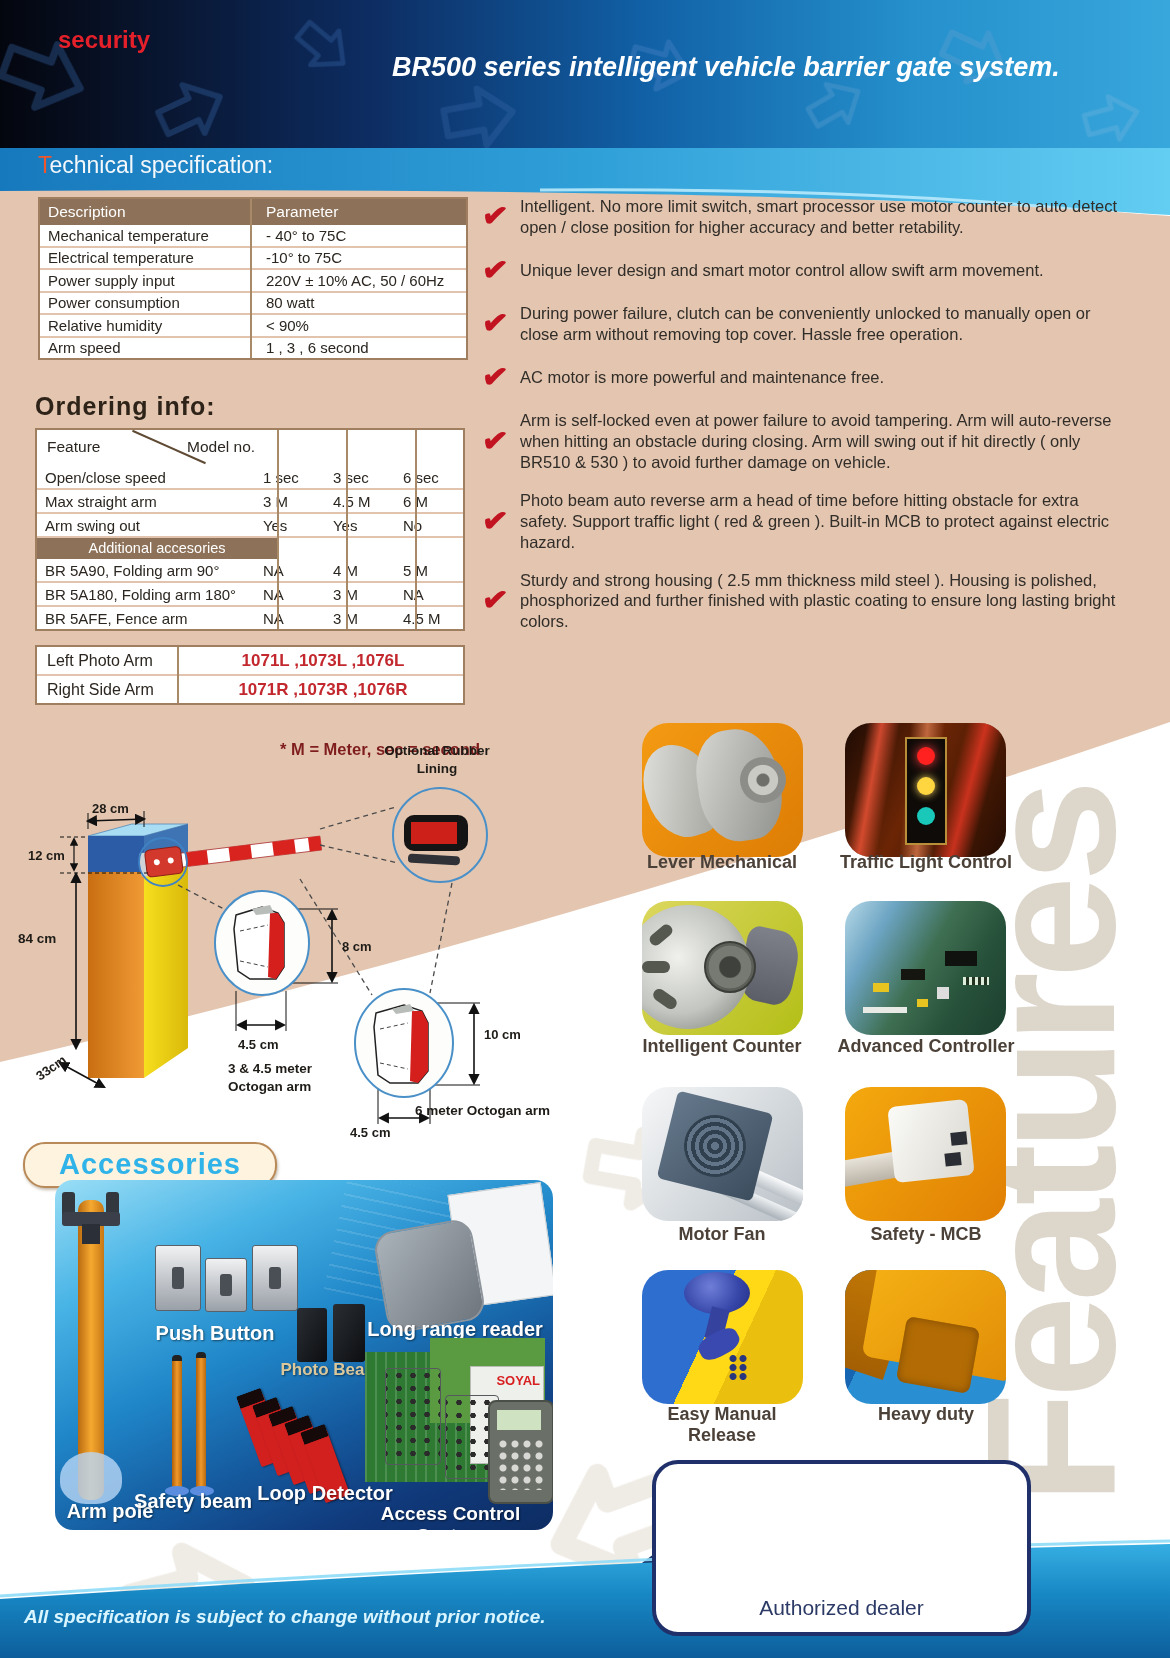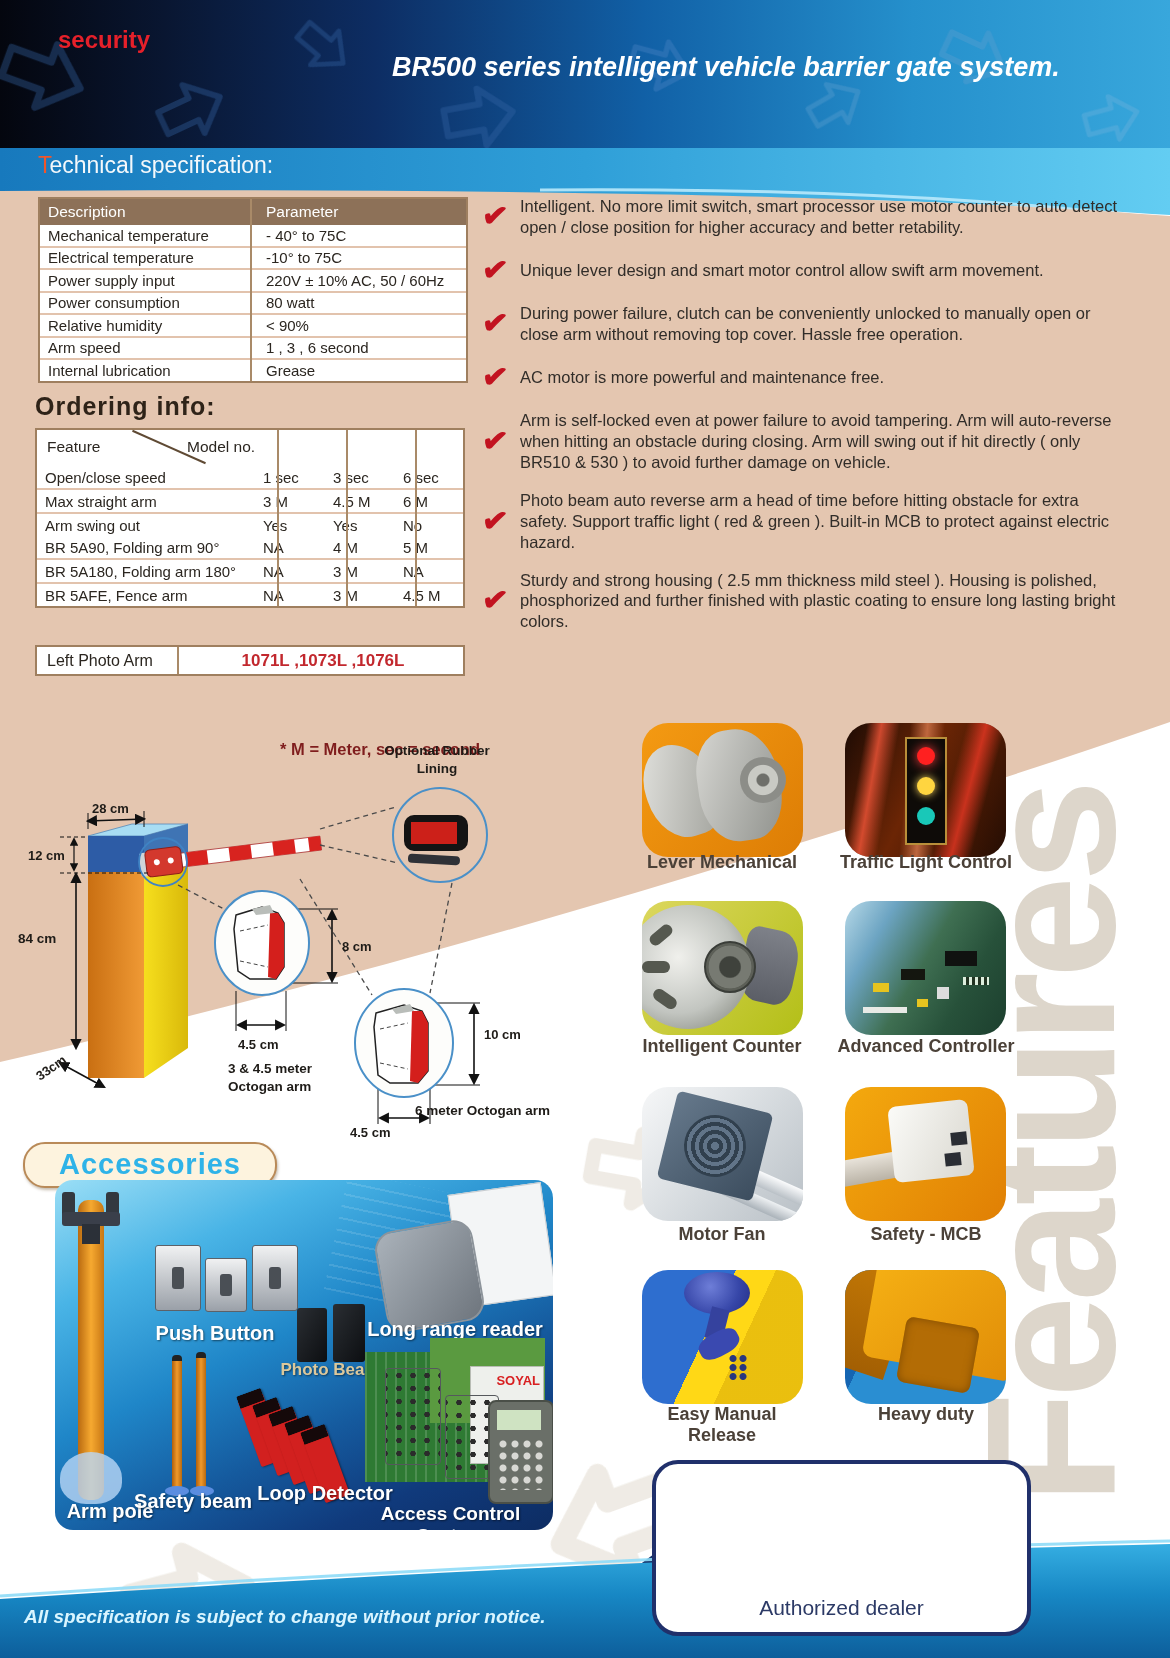--- a/index.html
+++ b/index.html
@@ -253,24 +253,20 @@
           <span class="c2">80 watt</span>
         </div>
         <div class="trow">
           <span class="c1">Relative humidity</span>
           <span class="c2">&lt; 90%</span>
         </div>
         <div class="trow">
           <span class="c1">Arm speed</span>
           <span class="c2">1 , 3 , 6 second</span>
         </div>
-        <div class="trow">
-          <span class="c1">Internal lubrication</span>
-          <span class="c2">Grease</span>
-        </div>
       </div>
     <div class="vline" style="left:210px;"></div>
   </div>
 
   <div class="abs ord-heading">Ordering info:</div>
   <div class="abs tbl ord-table" style="position:absolute;">
     <div class="ord-head">
       <span class="f">Feature</span>
       <span class="m">Model no.</span>
       <span class="diag"></span>
@@ -288,20 +284,24 @@
           <span class="cv">4.5 M</span>
           <span class="cv">6 M</span>
         </div>
         <div class="trow">
           <span class="cl">Arm swing out</span>
           <span class="cv">Yes</span>
           <span class="cv">Yes</span>
           <span class="cv">No</span>
         </div>
       </div>
+    <div class="ord-sub">
+      <span class="sl">Additional accesories</span>
+      <span class="sr"></span>
+    </div>
     <div id="ordBody2">
         <div class="trow">
           <span class="cl">BR 5A90, Folding arm 90°</span>
           <span class="cv">NA</span>
           <span class="cv">4 M</span>
           <span class="cv">5 M</span>
         </div>
         <div class="trow">
           <span class="cl">BR 5A180, Folding arm 180°</span>
           <span class="cv">NA</span>
@@ -318,20 +318,24 @@
     <div class="vline" style="left:240px;"></div>
     <div class="vline" style="left:309px;"></div>
     <div class="vline" style="left:378px;"></div>
   </div>
 
   <div class="abs tbl side-table" style="position:absolute;">
     <div id="sideBody">
         <div class="trow">
           <span class="sl1">Left Photo Arm</span>
           <span class="sl2">1071L ,1073L ,1076L</span>
+        </div>
+        <div class="trow">
+          <span class="sl1">Right Side Arm</span>
+          <span class="sl2">1071R ,1073R ,1076R</span>
         </div>
       </div>
     <div class="vline" style="left:140px;"></div>
   </div>
   <div class="abs meter-note">* M = Meter, sec = second</div>
 
   <div class="abs bullets" id="bullets">
       <div class="fi">
         <div class="chk">✔</div>
         <div class="ft">Intelligent. No more limit switch, smart processor use motor counter to auto detect open / close position for higher accuracy and better retability.</div>

